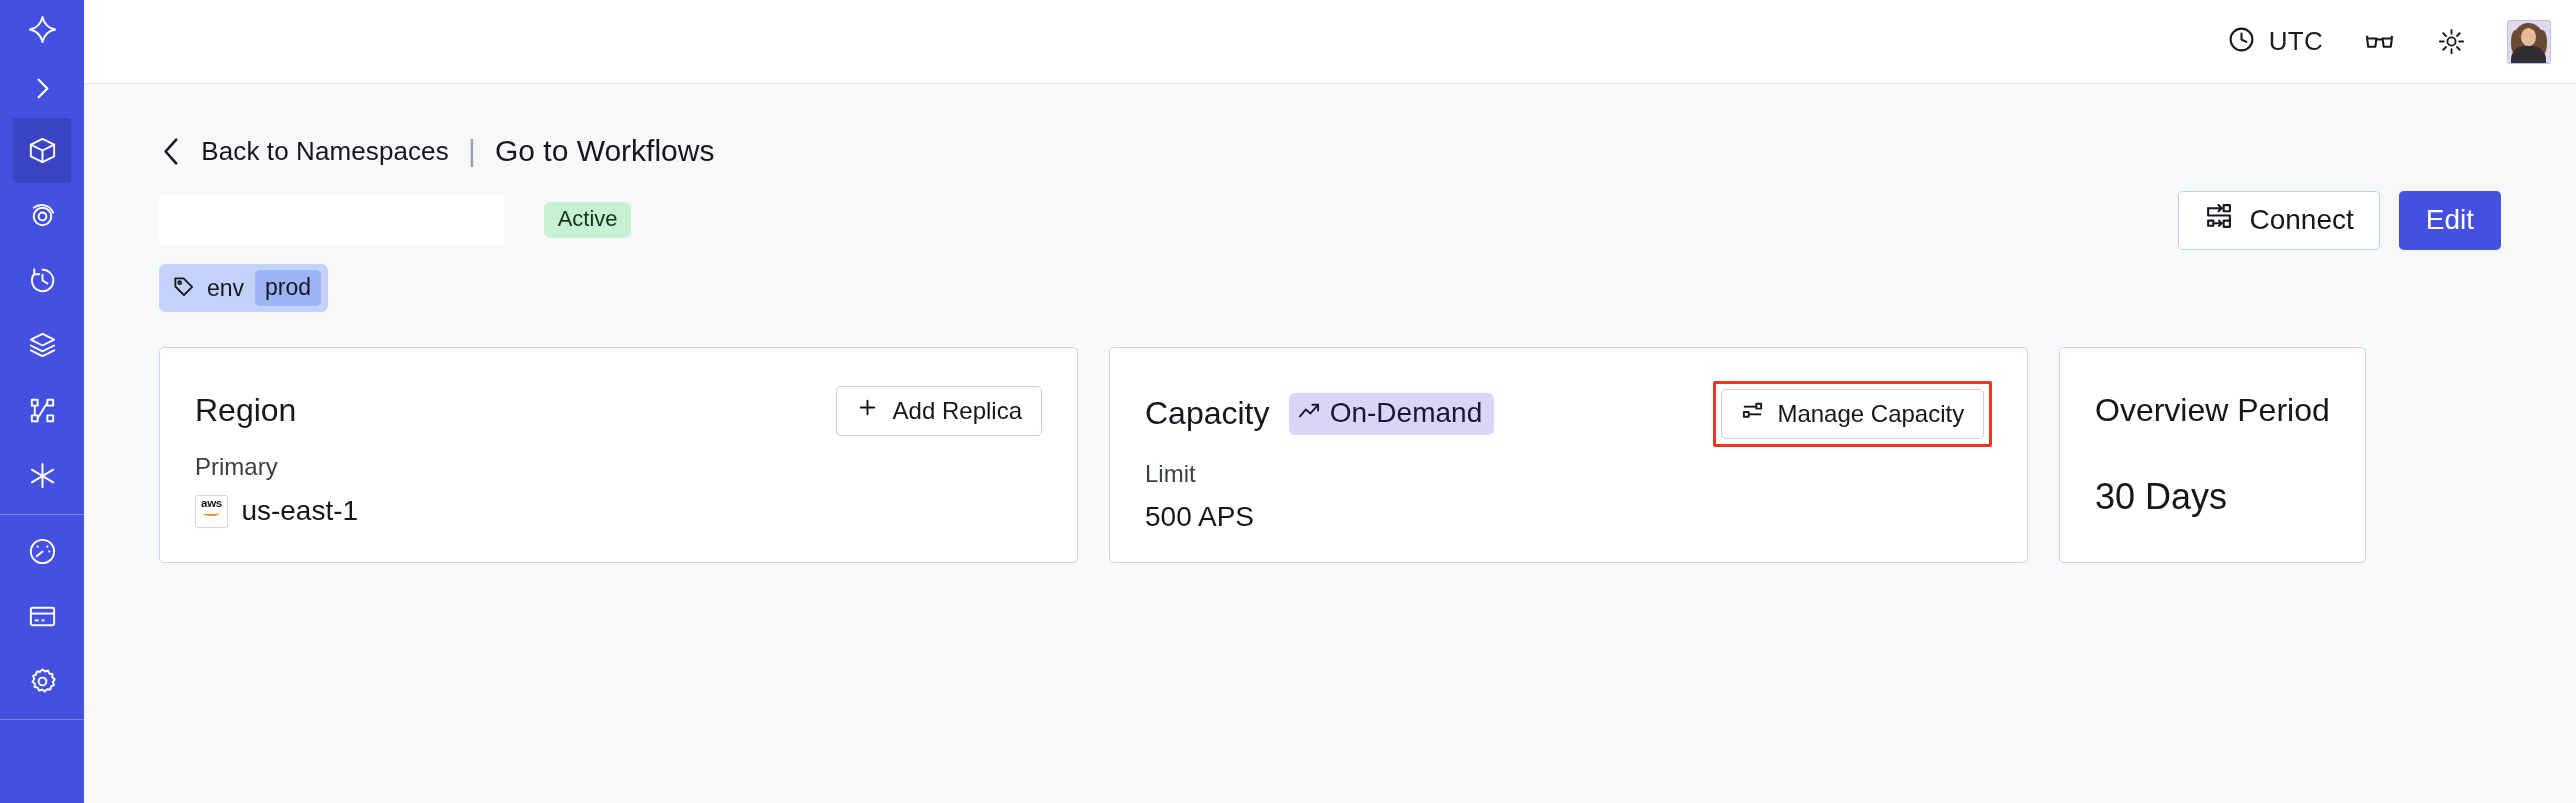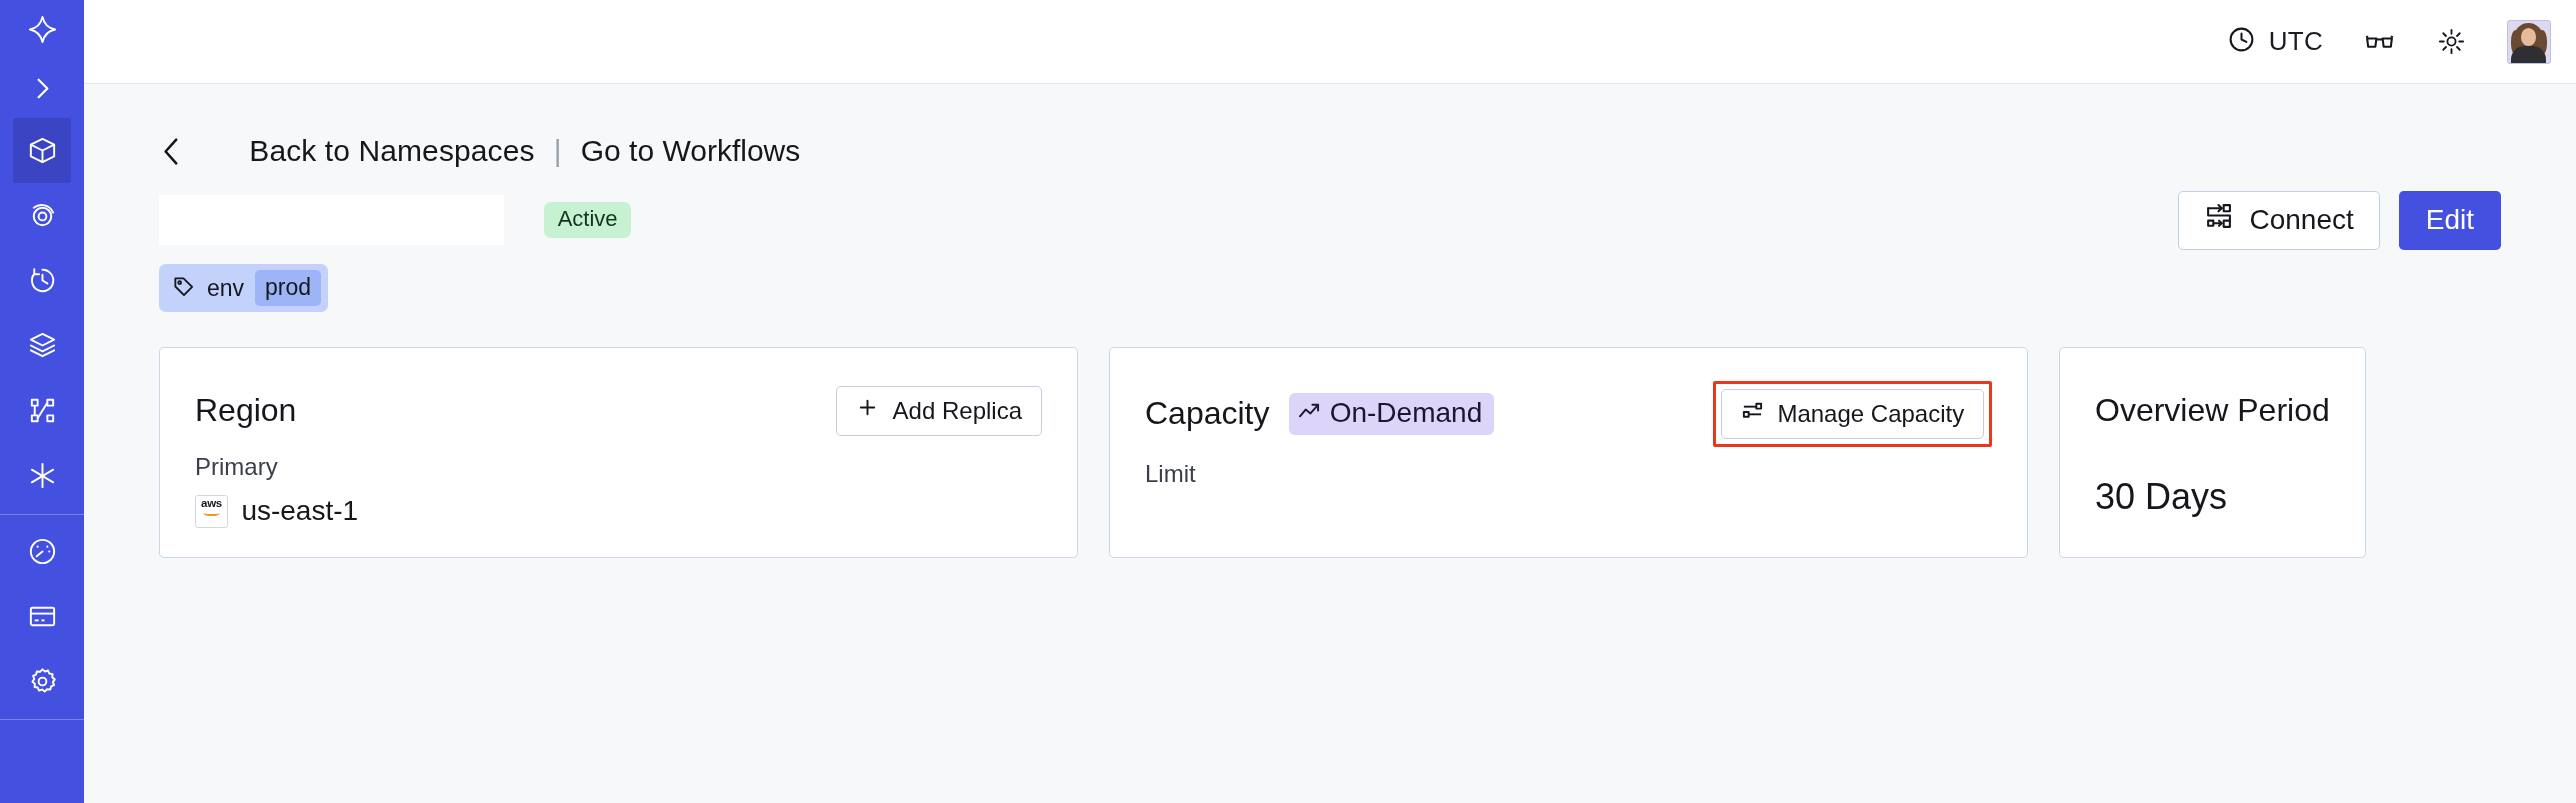--- a/index.html
+++ b/index.html
@@ -167,25 +167,24 @@
   .breadcrumb {
     display: flex;
     align-items: center;
     gap: 17.3px;
     margin-top: 50px;
     cursor: pointer;
     width: max-content;
   }
   .bc-chevron { display: flex; align-items: center; }
   .bc-text {
-    font-size: 30px;
+    font-size: 26px;
     color: #15171c;
     letter-spacing: 0.1px;
     white-space: nowrap;
-    margin-left: 48px;
   }
   .bc-sep {
     font-size: 30px;
     color: #9aa0ad;
     margin: 0 1.9px;
   }
   .bc-link {
     font-size: 30px;
     color: #15171c;
     white-space: nowrap;
@@ -701,20 +700,21 @@
                       <line x1="8" y1="16" x2="21" y2="16"></line>
                       <rect x="3" y="13.5" width="5" height="5"></rect>
                     </svg>
                   </span>
                   <span>Manage Capacity</span>
                 </button>
               </span>
             </div>
           </div>
           <div class="field-label">Limit</div>
+          <div class="field-value">500 APS</div>
         </section>
 
         <section class="card card-retention">
           <div class="card-head">
             <span class="card-title">Overview Period</span>
           </div>
           <div class="retention-value">30 Days</div>
         </section>
 
       </div>

